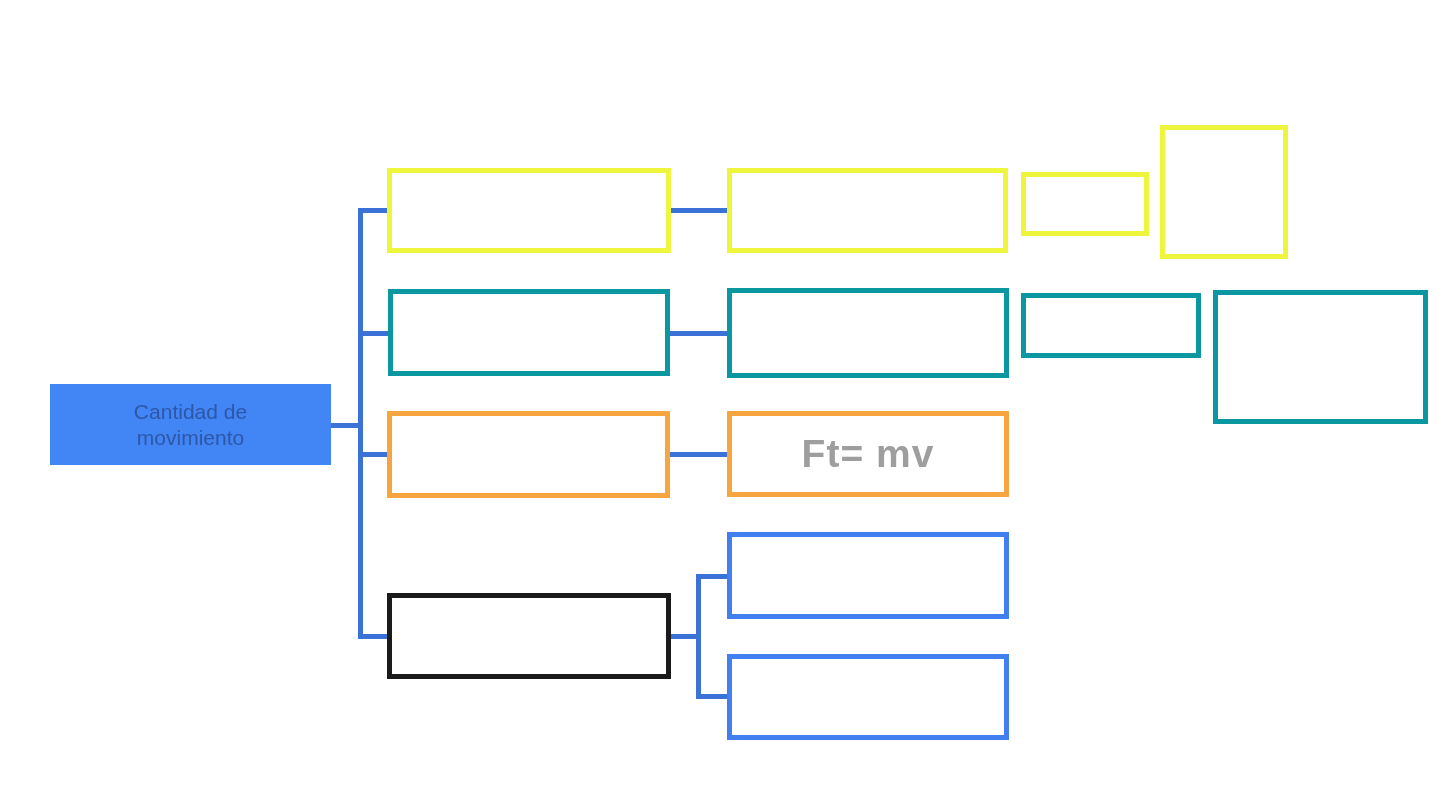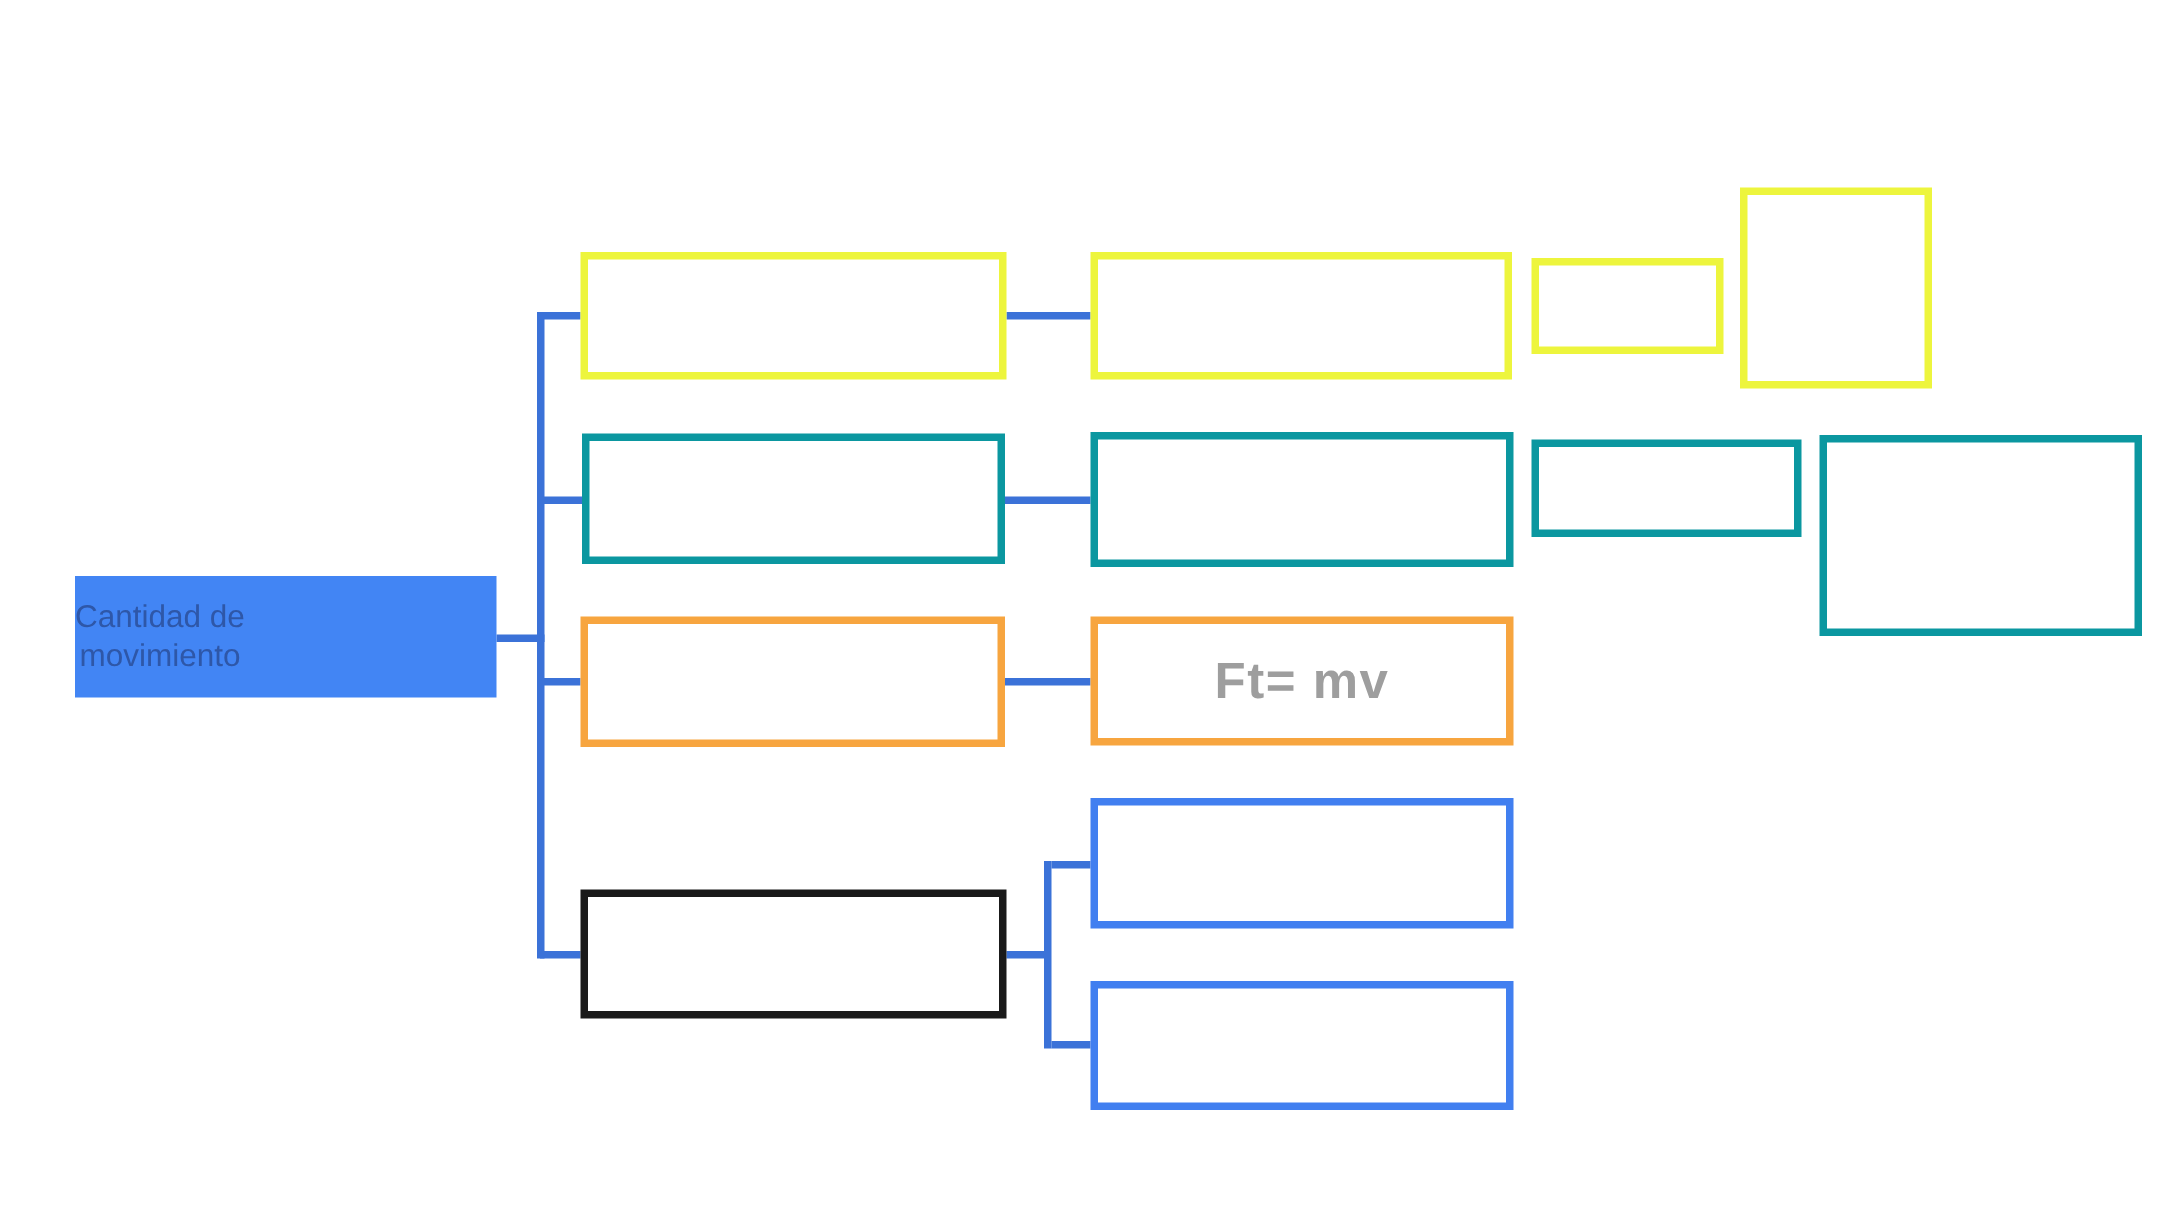--- a/index.html
+++ b/index.html
@@ -18,30 +18,30 @@
     border: 5px solid;
     background: transparent;
     display: flex;
     align-items: center;
     justify-content: center;
   }
   .node-root {
     position: absolute;
     display: flex;
     align-items: center;
-    justify-content: flex-start;
+    justify-content: center;
     text-align: center;
     font-size: 21px;
     line-height: 26px;
     font-weight: normal;
   }
   .node-root .root-label { white-space: pre-line; }
   .formula-label {
     font-weight: bold;
-    font-size: 34px;
+    font-size: 39px;
     letter-spacing: 1px;
     white-space: nowrap;
   }
 </style>
 </head>
 <body>
 
 <div class="canvas">
 
   <div class="connector" style="left: 331px; top: 423px; width: 32px; height: 5px; background-color: rgb(59, 114, 216);"></div>

